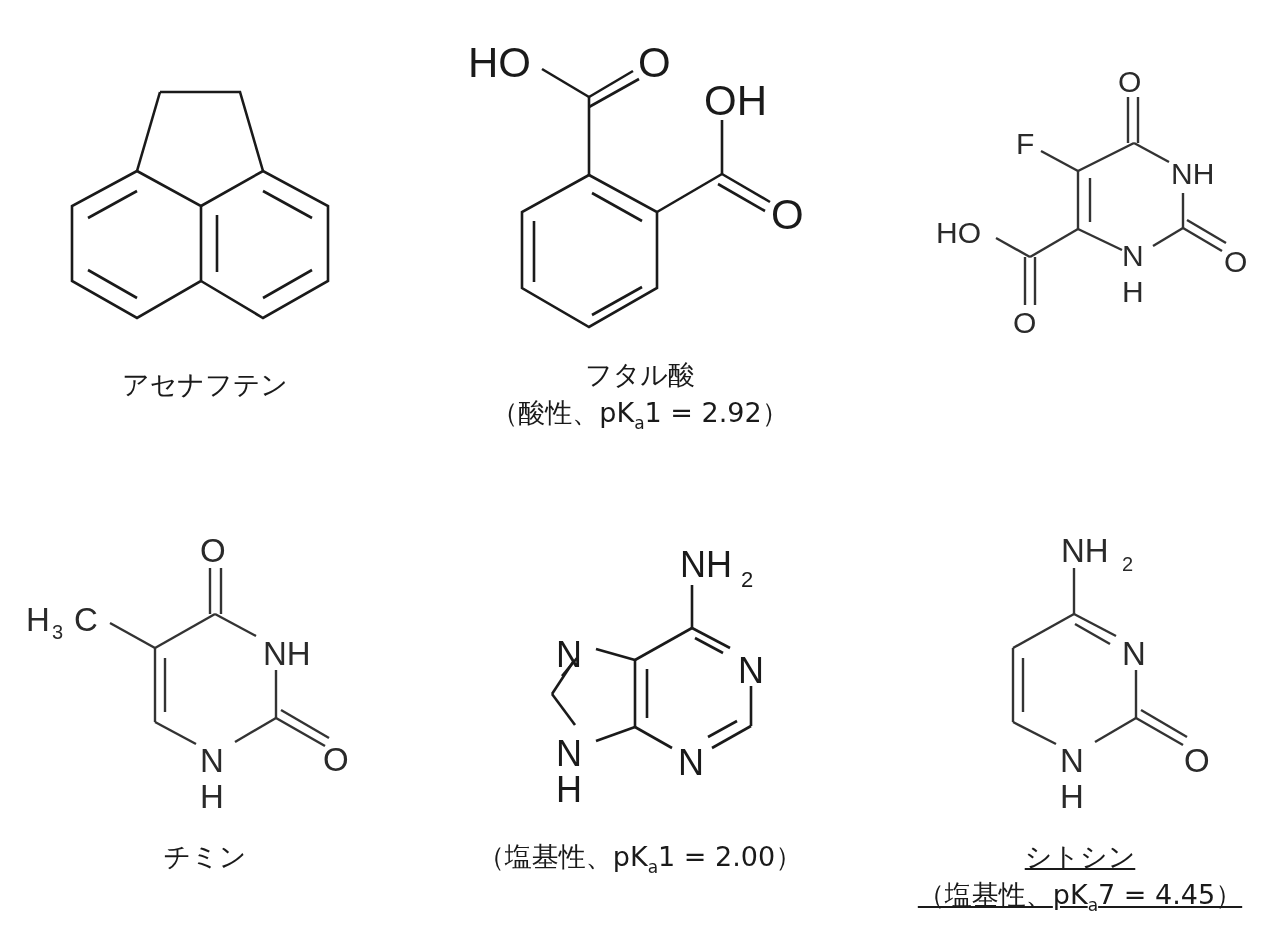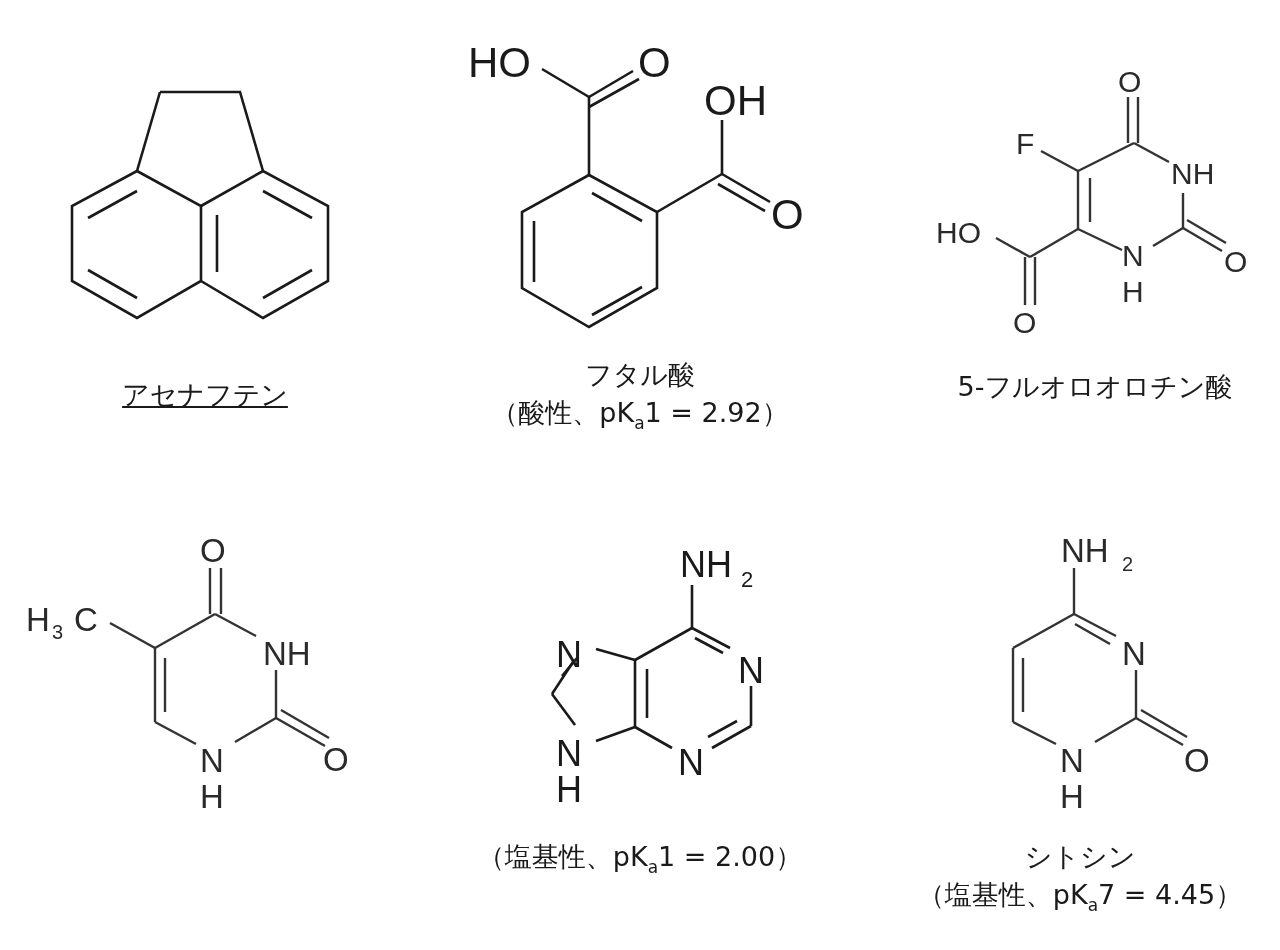--- a/index.html
+++ b/index.html
@@ -21,21 +21,21 @@
   <polyline points="160,92 240,92 263,171"></polyline>
   <polyline points="160,92 137,171"></polyline>
   <polyline points="137,171 72,206 72,281 137,318 201,281 201,206 137,171"></polyline>
   <polyline points="201,206 263,171 328,206 328,281 263,318 201,281"></polyline>
   <line x1="88" y1="218" x2="137" y2="191"></line>
   <line x1="88" y1="270" x2="137" y2="298"></line>
   <line x1="217" y1="215" x2="217" y2="272"></line>
   <line x1="263" y1="191" x2="312" y2="218"></line>
   <line x1="263" y1="298" x2="312" y2="270"></line>
 </svg>
-<div class="caption" style="left:60px;top:376px;width:290px;text-decoration:underline;">
+<div class="caption" style="left:60px;top:366px;width:290px;">
   <span class="line">アセナフテン</span>
 </div>
 
 <svg class="mol" style="left:420px;top:0" width="440" height="360" viewBox="0 0 440 360">
   <polyline points="169,175 102,212 102,288 169,327 237,288 237,212 169,175"></polyline>
   <line x1="114" y1="221" x2="114" y2="282"></line>
   <line x1="172" y1="193" x2="222" y2="221"></line>
   <line x1="172" y1="315" x2="222" y2="287"></line>
 
   <line x1="169" y1="175" x2="169" y2="97"></line>
@@ -82,21 +82,20 @@
   <text x="258" y="92" font-size="30">O</text>
   <text x="156" y="154" font-size="30">F</text>
   <text x="311" y="184" font-size="30">NH</text>
   <text x="76" y="243" font-size="30">HO</text>
   <text x="262" y="266" font-size="30">N</text>
   <text x="262" y="302" font-size="30">H</text>
   <text x="364" y="272" font-size="30">O</text>
   <text x="153" y="333" font-size="30">O</text>
 </svg>
 <div class="caption" style="left:930px;top:368px;width:330px;">
-  <span class="line">5-フルオロオロチン酸</span>
 </div>
 
 <svg class="mol gray" style="left:0;top:490px" width="420" height="340" viewBox="0 0 420 340">
   <line x1="155" y1="158" x2="215" y2="124"></line>
   <line x1="215" y1="124" x2="256" y2="146"></line>
   <line x1="276" y1="180" x2="276" y2="228"></line>
   <line x1="276" y1="228" x2="235" y2="252"></line>
   <line x1="196" y1="254" x2="155" y2="232"></line>
   <line x1="155" y1="232" x2="155" y2="158"></line>
   <line x1="165" y1="168" x2="165" y2="222"></line>
@@ -111,20 +110,21 @@
   <text x="200" y="72" font-size="33">O</text>
   <text x="26" y="141" font-size="33">H</text>
   <text x="52" y="149" font-size="20">3</text>
   <text x="74" y="141" font-size="33">C</text>
   <text x="263" y="175" font-size="33">NH</text>
   <text x="200" y="282" font-size="33">N</text>
   <text x="200" y="318" font-size="33">H</text>
   <text x="323" y="281" font-size="33">O</text>
 </svg>
 <div class="caption" style="left:110px;top:838px;width:190px;">
+  <span class="line">チミン</span>
 </div>
 
 <svg class="mol" style="left:420px;top:490px" width="440" height="340" viewBox="0 0 440 340">
 
   <line x1="215" y1="170" x2="272" y2="138"></line>
   <line x1="272" y1="138" x2="310" y2="158"></line>
   <line x1="275" y1="148" x2="303" y2="163"></line>
   <line x1="331" y1="196" x2="331" y2="236"></line>
   <line x1="331" y1="236" x2="292" y2="258"></line>
   <line x1="317" y1="231" x2="288" y2="247"></line>
@@ -165,16 +165,16 @@
   <line x1="281" y1="220" x2="327" y2="247"></line>
 
   <line x1="214" y1="124" x2="214" y2="78"></line>
   <text x="201" y="72" font-size="33">NH</text>
   <text x="262" y="81" font-size="20">2</text>
   <text x="262" y="175" font-size="33">N</text>
   <text x="200" y="282" font-size="33">N</text>
   <text x="200" y="318" font-size="33">H</text>
   <text x="324" y="282" font-size="33">O</text>
 </svg>
-<div class="caption" style="left:880px;top:838px;width:400px;">
+<div class="caption" style="left:880px;top:838px;width:400px;text-decoration:underline;">
   <span class="line">シトシン</span>
   <span class="line"><span>（塩基性、</span><span>pK</span><sub>a</sub><span>7 = 4.45）</span></span>
 </div>
 
 </body></html>

